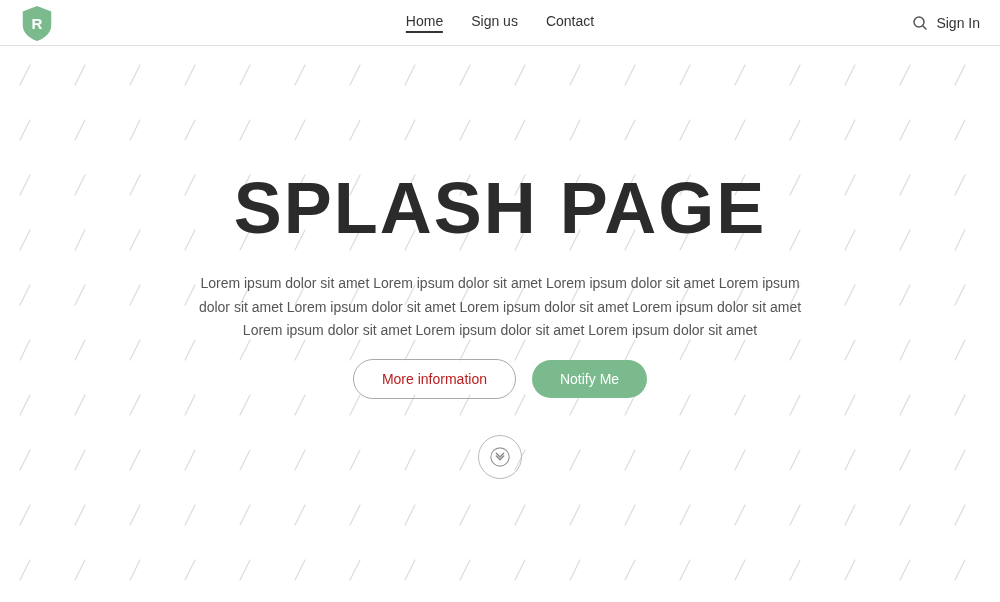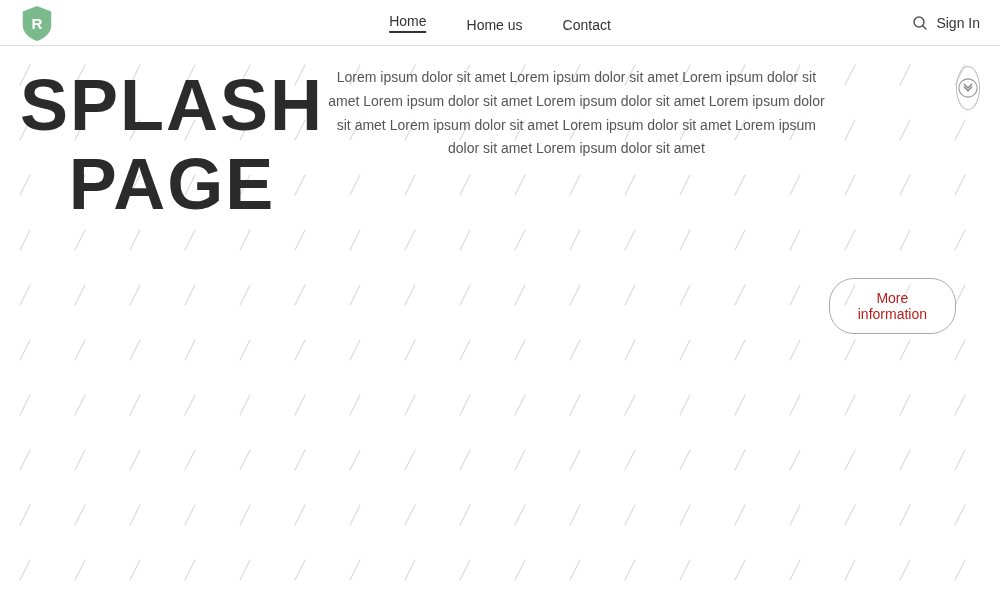--- a/index.html
+++ b/index.html
@@ -41,22 +41,22 @@
       align-items: center;
     }
 
     .logo-shield {
       width: 34px;
       height: 38px;
     }
 
     .navbar-center {
       display: flex;
-      align-items: flex-end;
-      gap: 40px;
+      align-items: flex-start;
+      gap: 28px;
       position: absolute;
       left: 50%;
       transform: translateX(-50%);
     }
 
     .nav-link {
       font-size: 14px;
       color: #333;
       text-decoration: none;
       cursor: pointer;
@@ -83,21 +83,22 @@
       font-size: 14px;
       color: #333;
       cursor: pointer;
     }
 
     
     .main-content {
       position: relative;
       z-index: 5;
       display: flex;
-      flex-direction: row;
+      flex-direction: column;
+      align-items: center;
       justify-content: center;
       height: calc(602px - 46px);
       text-align: center;
       padding: 20px;
     }
 
     .splash-title {
       font-size: 72px;
       font-weight: 900;
       color: #2b2b2b;
@@ -184,41 +185,42 @@
 <nav class="navbar">
   <div class="navbar-left">
     <svg class="logo-shield" viewBox="0 0 34 40" xmlns="http://www.w3.org/2000/svg">
       <path d="M17 2 L32 8 L32 22 Q32 33 17 39 Q2 33 2 22 L2 8 Z" fill="#7aba8c"></path>
       <text x="17" y="26" text-anchor="middle" fill="white" font-size="16" font-weight="bold" font-family="Arial">R</text>
     </svg>
   </div>
 
   <div class="navbar-center">
     <a class="nav-link active">Home</a>
-    <a class="nav-link">Home us</a>
+    <a class="nav-link">Sign us</a>
     <a class="nav-link">Contact</a>
   </div>
 
   <div class="navbar-right">
     <span class="search-icon-wrap">
       <svg width="16" height="16" viewBox="0 0 16 16" fill="none" xmlns="http://www.w3.org/2000/svg">
         <circle cx="7" cy="7" r="5" stroke="#555" stroke-width="1.5"></circle>
         <line x1="10.5" y1="10.5" x2="14" y2="14" stroke="#555" stroke-width="1.5" stroke-linecap="round"></line>
       </svg>
     </span>
     <span class="signin-link">Sign In</span>
   </div>
 </nav>
 
 <main class="main-content">
   <h1 class="splash-title">SPLASH PAGE</h1>
   <p class="splash-description">Lorem ipsum dolor sit amet Lorem ipsum dolor sit amet Lorem ipsum dolor sit amet Lorem ipsum dolor sit amet Lorem ipsum dolor sit amet Lorem ipsum dolor sit amet Lorem ipsum dolor sit amet Lorem ipsum dolor sit amet Lorem ipsum dolor sit amet Lorem ipsum dolor sit amet</p>
 
   <div class="buttons-row">
     <button class="btn-outline">More information</button>
+    <button class="btn-solid">Notify Me</button>
   </div>
 
   <button class="scroll-down-btn">
     <svg viewBox="0 0 24 24" fill="none" xmlns="http://www.w3.org/2000/svg">
       <circle cx="12" cy="12" r="10" stroke="#999" stroke-width="1.2"></circle>
       <polyline points="8,11 12,15 16,11" stroke="#888" stroke-width="1.5" fill="none" stroke-linecap="round" stroke-linejoin="round"></polyline>
       <polyline points="8,8 12,12 16,8" stroke="#888" stroke-width="1.5" fill="none" stroke-linecap="round" stroke-linejoin="round"></polyline>
     </svg>
   </button>
 </main>

